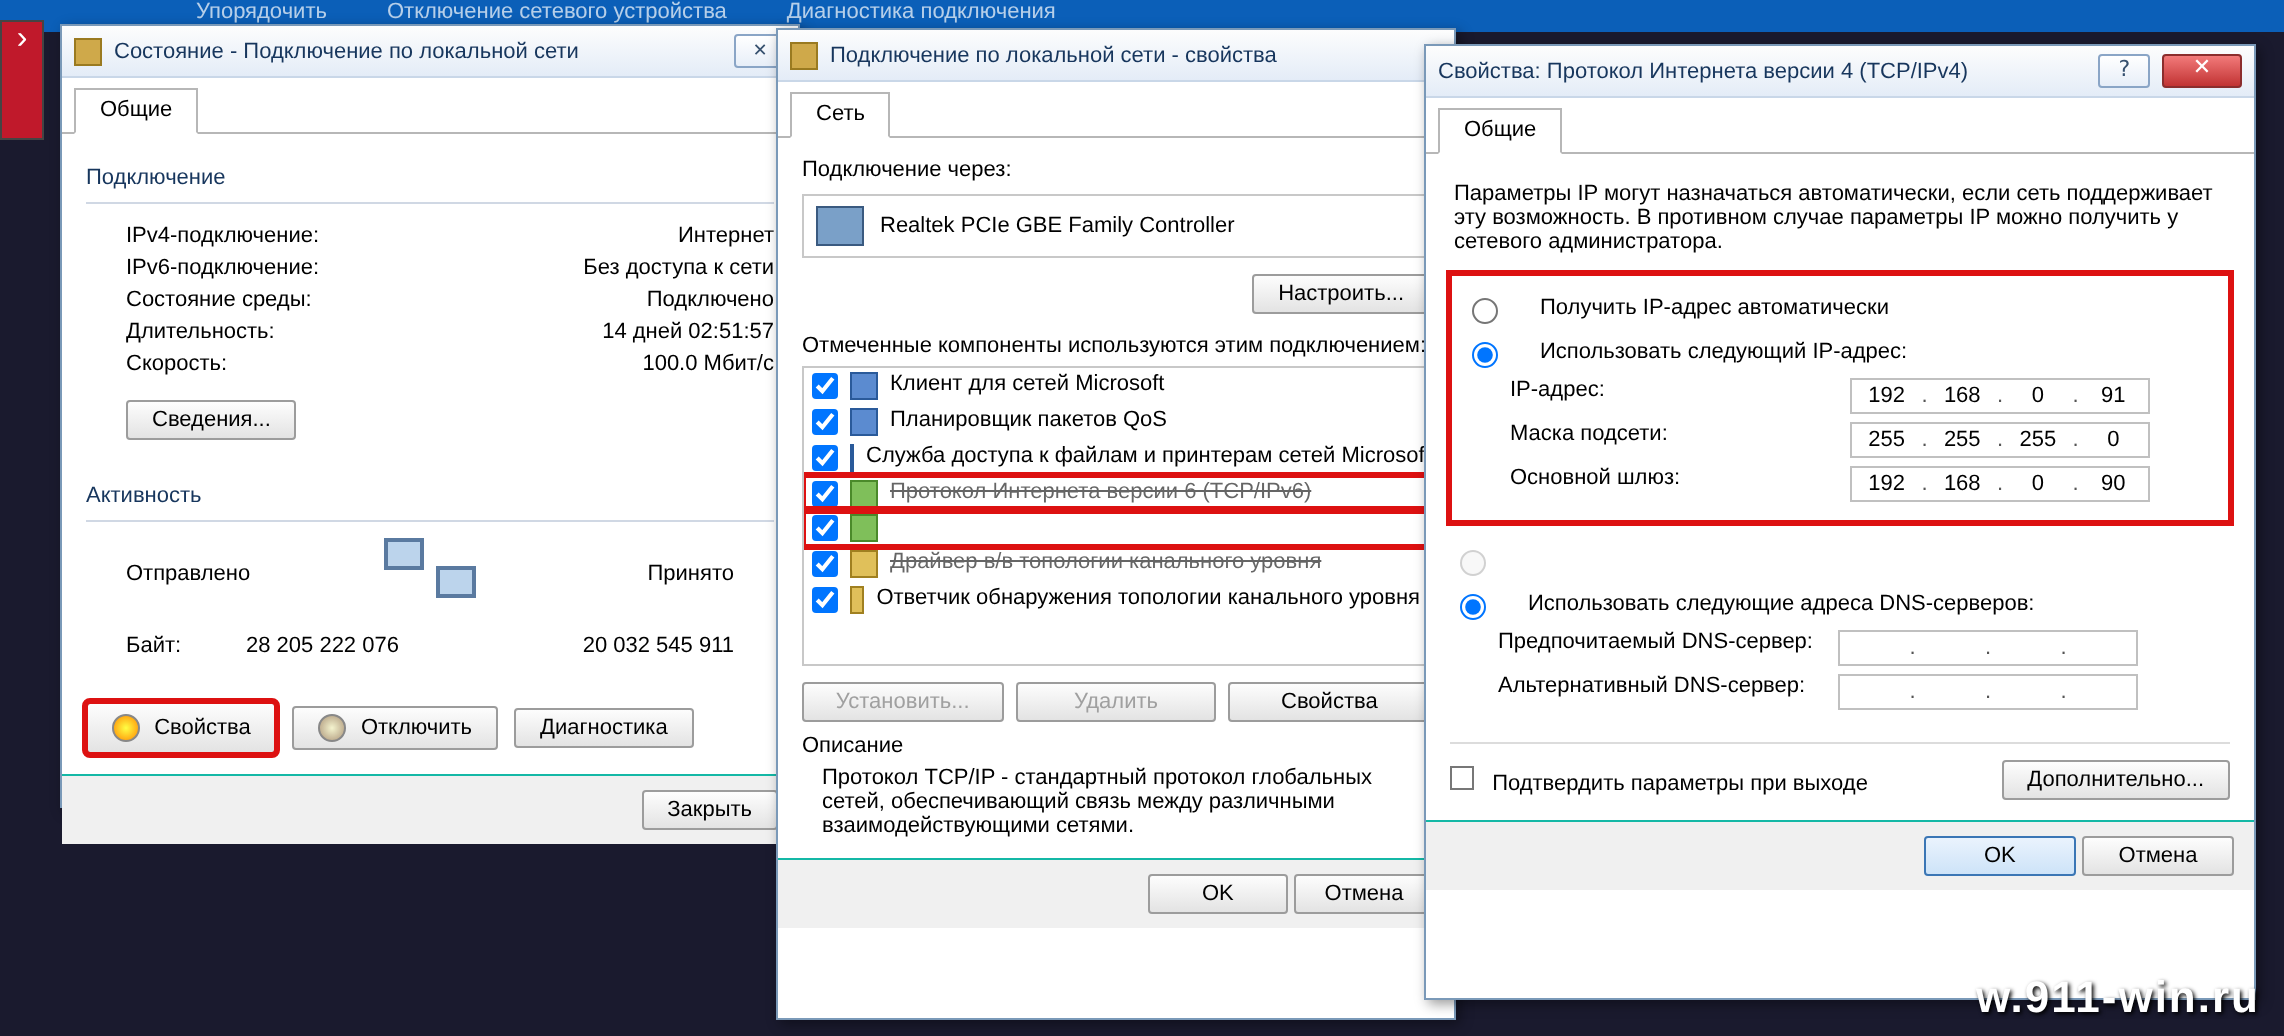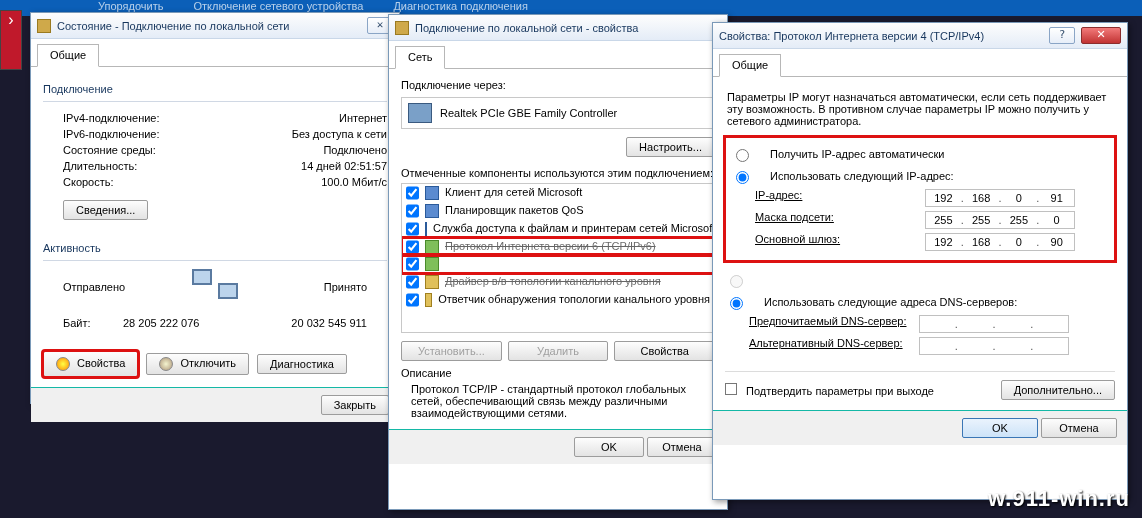--- a/index.html
+++ b/index.html
@@ -72,21 +72,21 @@
   .mini-ico.g { background:#7fbf5a; border-color:#4a8a2a;}
   .mini-ico.y { background:#e0c05a; border-color:#a08020;}
 
   .nic-box { display:flex; align-items:center; gap:8px; border:1px solid #c8c8c8;
     padding:5px 6px; background:#fff;}
   .nic-ico { width:24px; height:20px; background:#7aa0c8; border:1px solid #3a5a80;}
 
   
   .radio-row { display:flex; align-items:center; gap:18px; padding:3px 0;}
   .ip-grid { padding:2px 0 2px 24px; display:flex;}
-  .ip-grid .k { width:170px;text-decoration:underline;}
+  .ip-grid .k { width:170px;}
   .ip-field { width:150px; height:18px; border:1px solid #c0c0c0; background:#fff;
     display:flex; align-items:center; justify-content:center; gap:4px;
     font-family: monospace; padding:0 4px;}
   .ip-field .oct { width:28px; text-align:center;}
   .ip-field .dot { color:#555;}
 
   .btnrow { display:flex; gap:6px; justify-content:space-between; margin-top:8px;}
   .btnrow .btn { flex:1; text-align:center;}
 
   .desc { padding-top:6px;}

